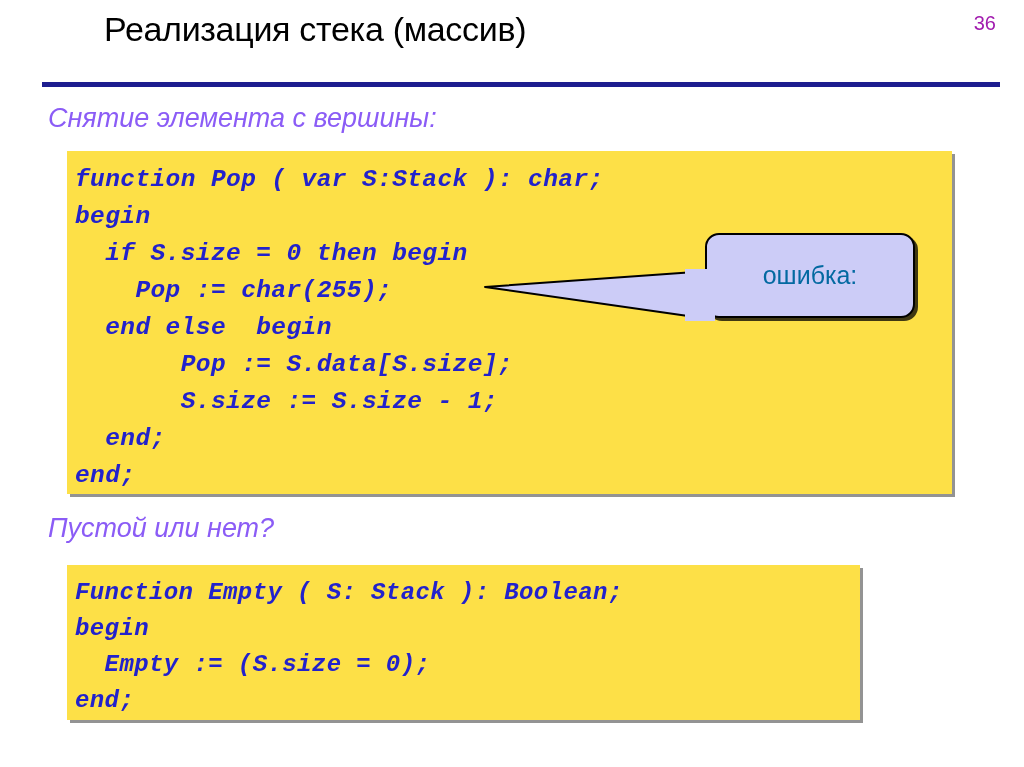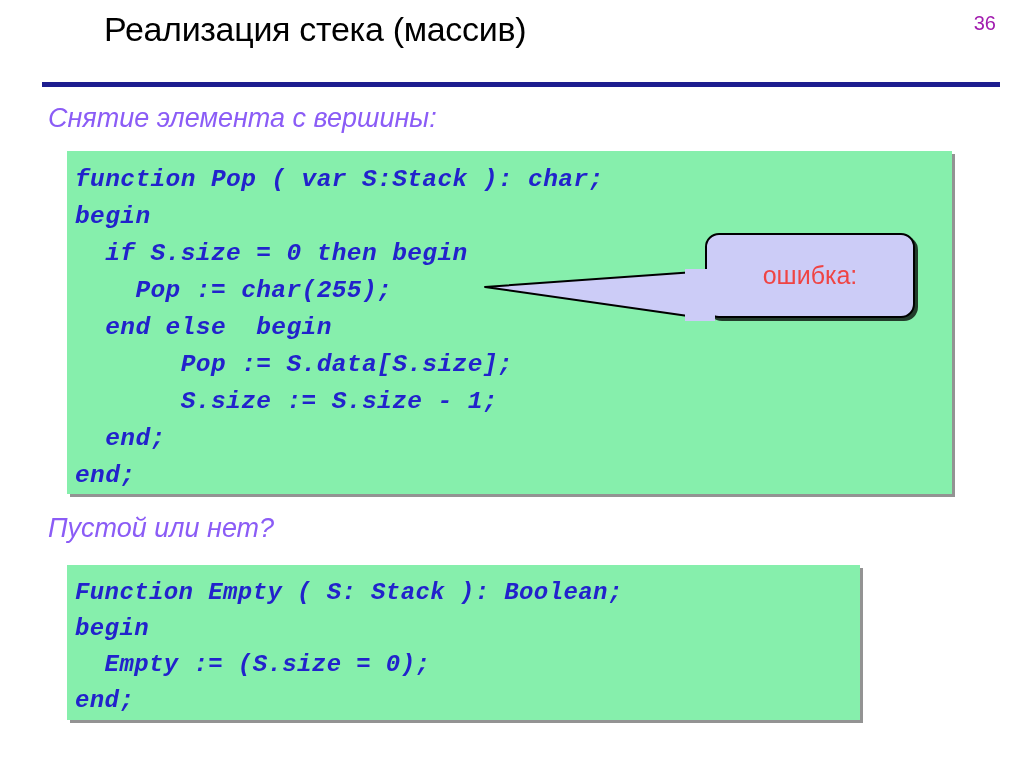--- a/index.html
+++ b/index.html
@@ -56,21 +56,21 @@
     font-family: "Liberation Sans", sans-serif;
     white-space: nowrap;
     font-style: italic;
   }
   #caption-pop { left: 48px; top: 103px; }
   #caption-empty { left: 48px; top: 513px; }
 
   
   .code-box {
     position: absolute;
-    background: #86efac;
+    background: #fde047;
     box-shadow: 3px 3px 0 0 rgba(128,128,128,0.85);
     box-sizing: border-box;
     padding: 10px 0 10px 0;
   }
   #code-box-pop {
     left: 67px;
     top: 151px;
     width: 885px;
     height: 343px;
   }
@@ -121,21 +121,21 @@
     position: absolute;
     left: 0;
     top: 0;
     width: 210px;
     height: 85px;
     display: flex;
     flex-direction: column;
     align-items: center;
     justify-content: center;
     font-size: 25px;
-    color: #ef4444;
+    color: #0369a1;
     line-height: 33px;
     font-family: "Liberation Sans", sans-serif;
     z-index: 3;
   }
   #callout-tail {
     position: absolute;
     left: -220px;
     top: 22px;
     width: 230px;
     height: 66px;

